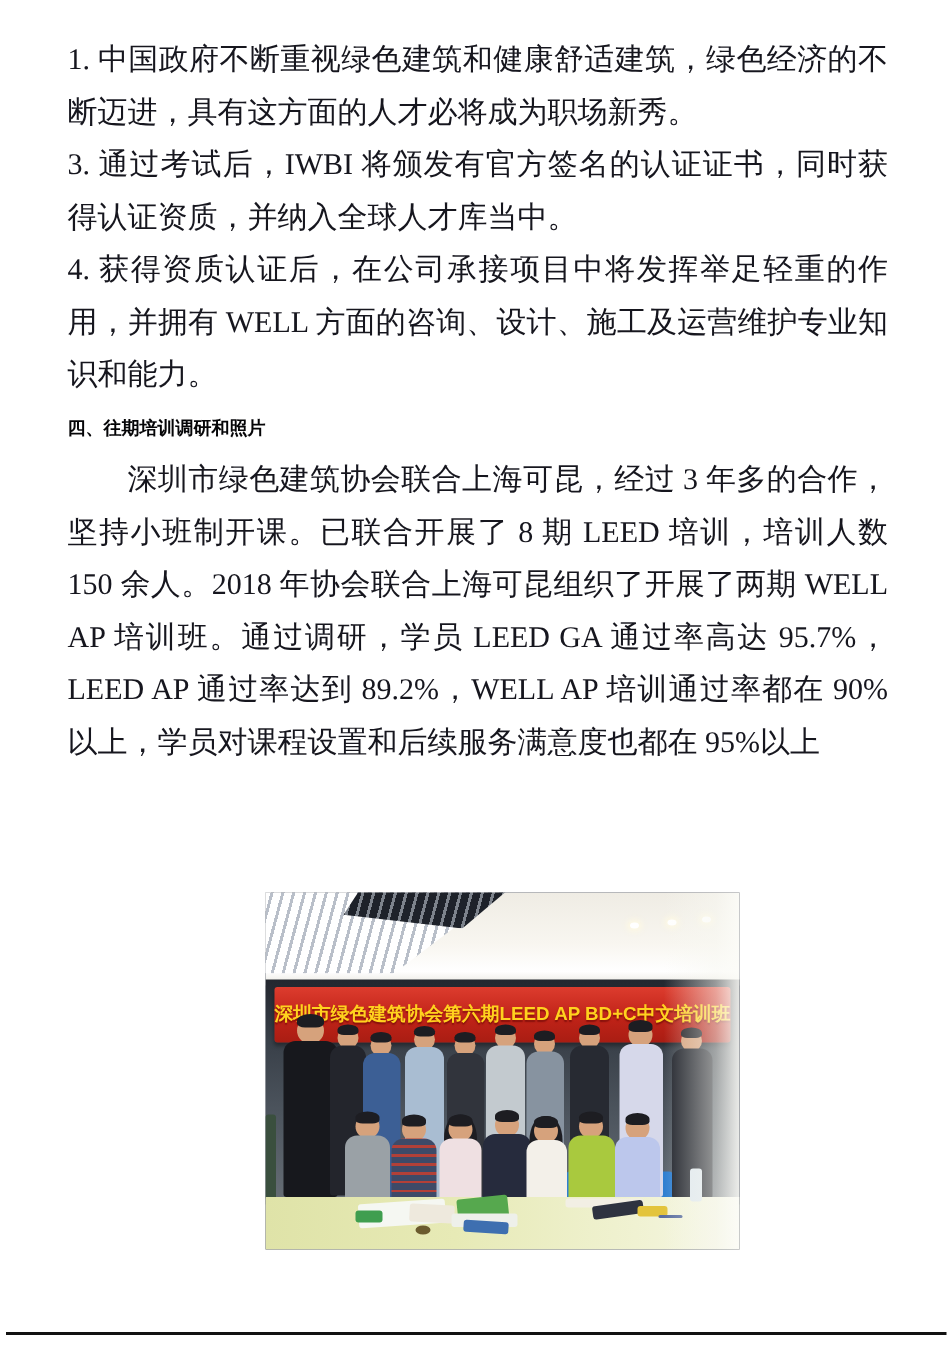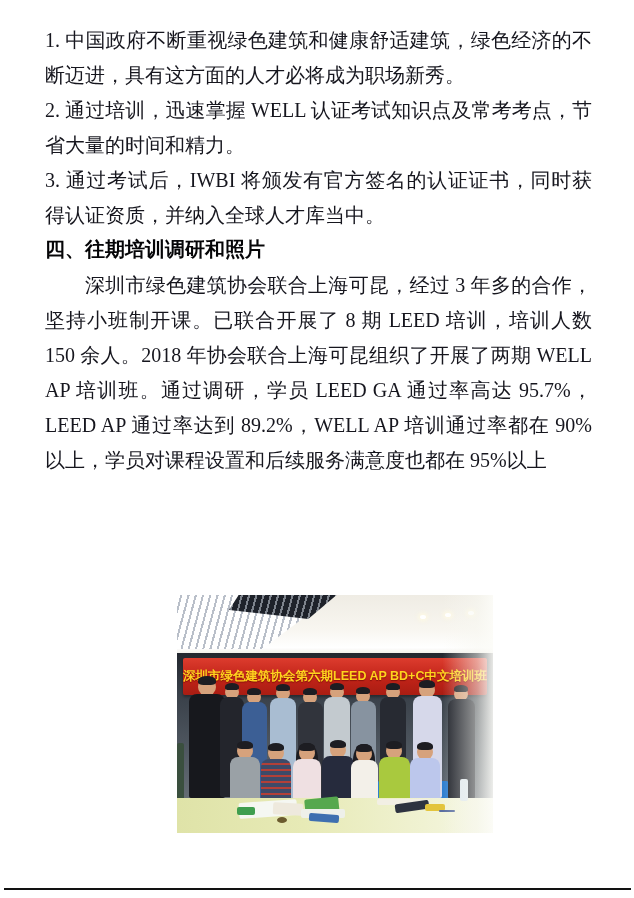--- a/index.html
+++ b/index.html
@@ -8,22 +8,22 @@
     background:#ffffff;
     font-family:"Liberation Serif","DejaVu Serif",serif;
   }
   .doc-text{
     position:absolute;left:45px;top:23px;width:547px;
     font-size:20px;line-height:35px;color:#16161e;
     text-align:justify;text-justify:inter-character;
   }
   .doc-text p{margin:0;}
   .doc-text h2{
-    margin:0;font-size:20px;line-height:35px;font-weight:bold;color:#050507;
-    font-family:Liberation Mono, monospace;
+    margin:0;font-size:12px;line-height:35px;font-weight:bold;color:#050507;
+    font-family:Liberation Sans, sans-serif;
     text-align:left;
   }
   .indent{text-indent:2em;}
 
   
   .photo{
     position:absolute;left:177px;top:595px;width:316px;height:238px;
     overflow:hidden;background:#4a515c;
   }
   .ceiling{
@@ -67,22 +67,22 @@
   .footer-rule{
     position:absolute;left:4px;right:3px;top:888px;height:0;
     border-top:2px solid #121212;
   }
 </style>
 </head>
 <body>
 
 <div class="doc-text">
   <p>1. 中国政府不断重视绿色建筑和健康舒适建筑，绿色经济的不断迈进，具有这方面的人才必将成为职场新秀。</p>
-  <p>2. 通过培训，迅速掌握 WELL 认证考试知识点及常考考点，节省大量的时间和精力。</p>
   <p>3. 通过考试后，IWBI 将颁发有官方签名的认证证书，同时获得认证资质，并纳入全球人才库当中。</p>
+  <p>4. 获得资质认证后，在公司承接项目中将发挥举足轻重的作用，并拥有 WELL 方面的咨询、设计、施工及运营维护专业知识和能力。</p>
   <h2>四、往期培训调研和照片</h2>
   <p class="indent">深圳市绿色建筑协会联合上海可昆，经过 3 年多的合作，坚持小班制开课。已联合开展了 8 期 LEED 培训，培训人数 150 余人。2018 年协会联合上海可昆组织了开展了两期 WELL AP 培训班。通过调研，学员 LEED GA 通过率高达 95.7%，LEED AP 通过率达到 89.2%，WELL AP 培训通过率都在 90%以上，学员对课程设置和后续服务满意度也都在 95%以上</p>
 </div>
 
 <div class="photo">
   <div class="ceiling"></div>
   <div class="slats"></div>
   <div class="slats-dark"></div>
   <div class="wall"></div>
   <div class="banner">

